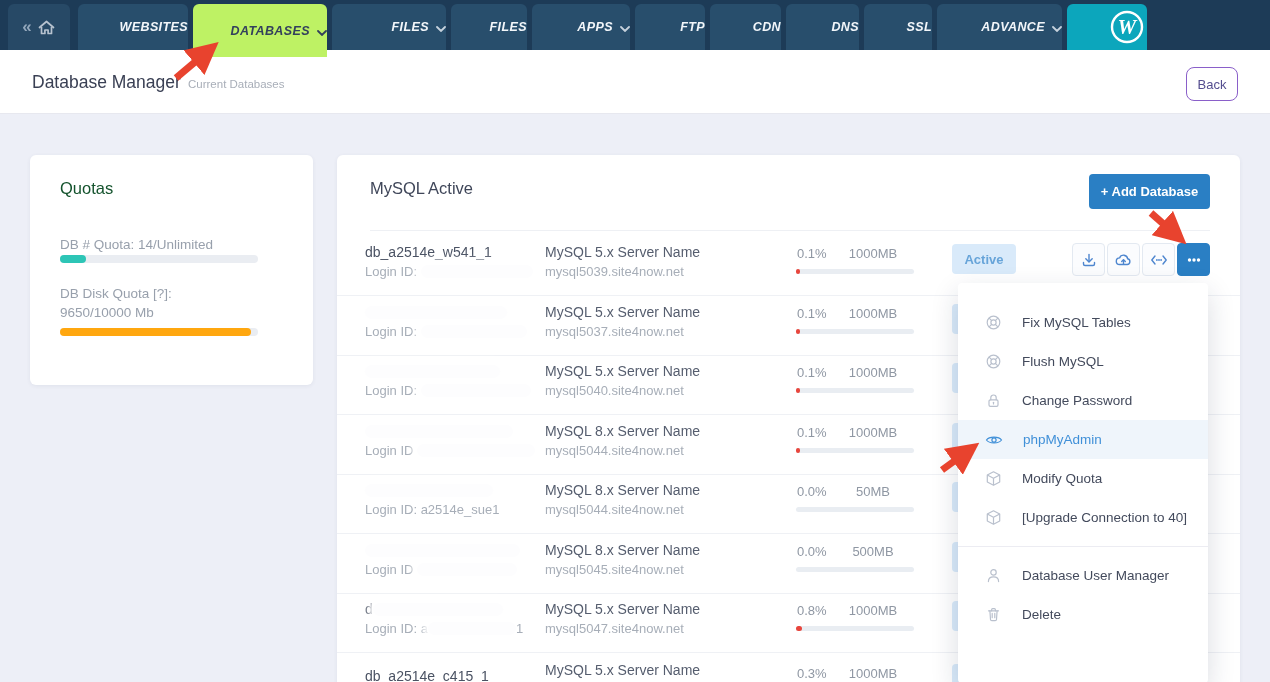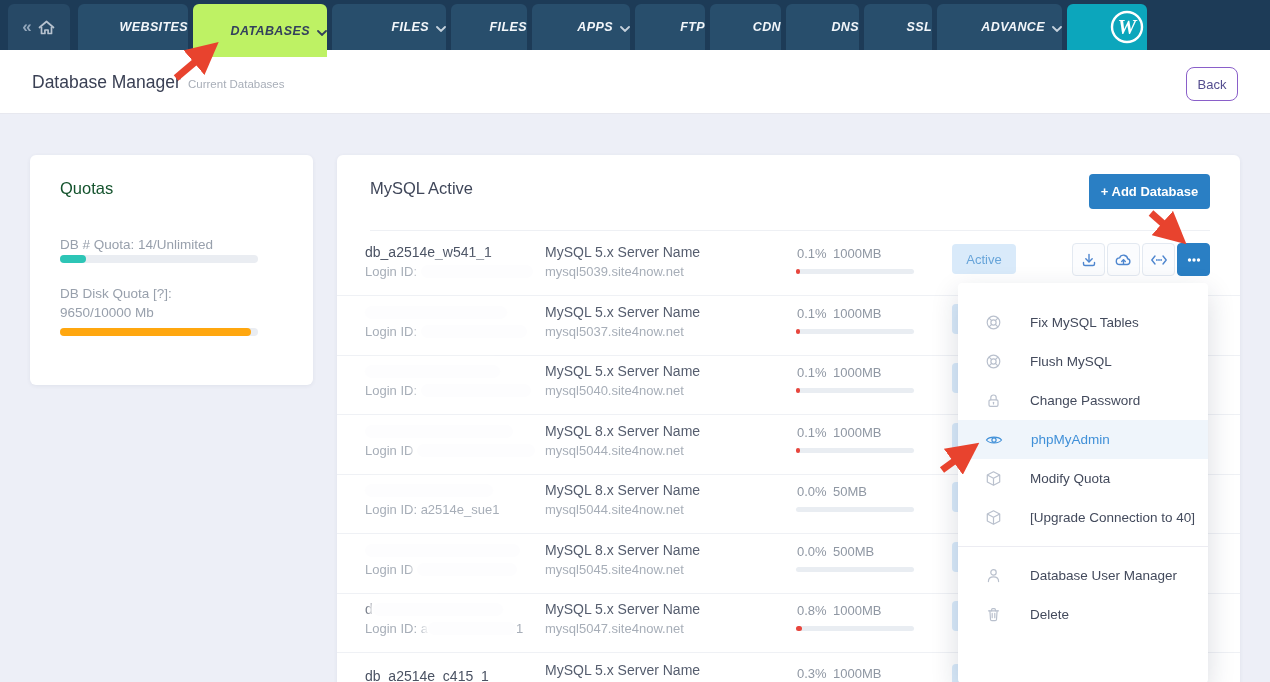--- a/index.html
+++ b/index.html
@@ -44,35 +44,35 @@
              font-family:"Liberation Sans",sans-serif; cursor:pointer; }
   .table-top { position:absolute; left:33px; right:30px; top:75px; border-top:1px solid #eef0f4; }
 
   
   .row { position:absolute; left:0; width:903px; height:60px; border-bottom:1px solid #eff1f5; }
   .dbname { position:absolute; left:28px; top:8px; font-size:14px; color:#4a5263; white-space:nowrap; }
   .login  { position:absolute; left:28px; top:28px; font-size:13px; color:#a7aeb8; white-space:nowrap; }
   .server { position:absolute; left:208px; top:8px; font-size:14px; color:#555d6e; white-space:nowrap; }
   .host   { position:absolute; left:208px; top:28px; font-size:13px; color:#a7aeb8; white-space:nowrap; }
   .usage  { position:absolute; left:460px; top:10px; font-size:13px; color:#8f97a3; }
-  .quota-v{ position:absolute; left:496px; top:10px; width:80px; text-align:left; font-size:13px; color:#8f97a3; }
+  .quota-v{ position:absolute; left:496px; top:10px; width:80px; text-align:center; font-size:13px; color:#8f97a3; }
   .bar    { position:absolute; left:459px; top:33px; width:118px; height:5px; border-radius:3px; background:#e9edf2; }
   .bar .fill { height:5px; border-radius:3px; background:#e8453c; }
   .badge  { position:absolute; left:615px; top:8px; width:64px; height:30px; background:#d9eafa;
-            border-radius:4px; color:#67a4d9; font-size:13px; display:flex; align-items:center; justify-content:center; }
+            border-radius:4px; color:#67a4d9; font-size:13px; display:flex; align-items:center; justify-content:center;font-weight:bold; }
   .ibtn   { position:absolute; top:7px; width:33px; height:33px; background:#fbfcfe; border:1px solid #e3e9f1;
             border-radius:4px; display:flex; align-items:center; justify-content:center; cursor:pointer; }
   .ibtn.blue { background:#2a7fc4; border-color:#2a7fc4; }
   .redact { display:inline-block; height:13px; border-radius:7px; background:#fdfdfe;
             box-shadow:0 0 6px 5px rgba(255,255,255,.98); vertical-align:-2px; }
 
   
   .dropdown { position:absolute; left:958px; top:283px; width:250px; height:400px; background:#fff;
               border-radius:4px; box-shadow:0 10px 28px rgba(25,35,70,.16); z-index:20; padding-top:20px; }
-  .mitem { height:39px; display:flex; align-items:center; gap:28px; padding-left:27px; font-size:13.5px;
+  .mitem { height:39px; display:flex; align-items:center; gap:20px; padding-left:27px; font-size:13.5px;
            color:#434a5c; cursor:pointer; }
   .mitem .mico { color:#b9c0cd; display:flex; }
   .mitem.active { background:#eff5fb; color:#4090d8; }
   .mitem.active .mico { color:#4090d8; }
   .mdivider { height:1px; background:#ececf2; margin:9px 0; }
 
   .arrows { position:absolute; left:0; top:0; width:1270px; height:682px; z-index:40; pointer-events:none; }
 </style>
 </head>
 <body>

